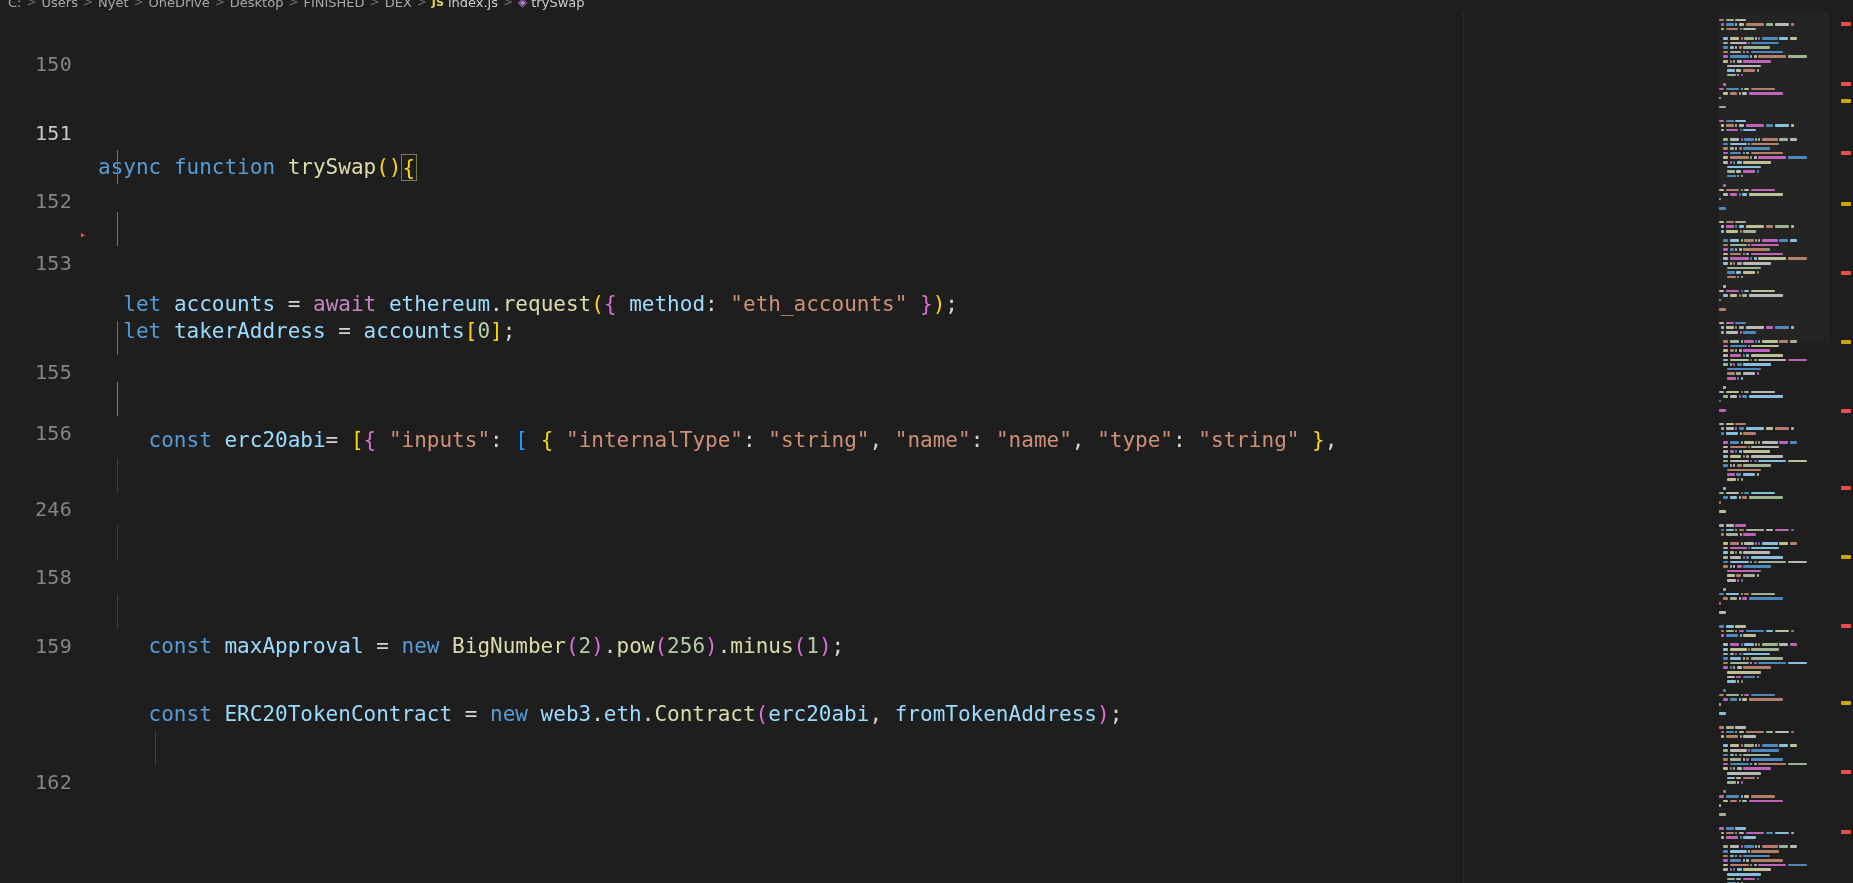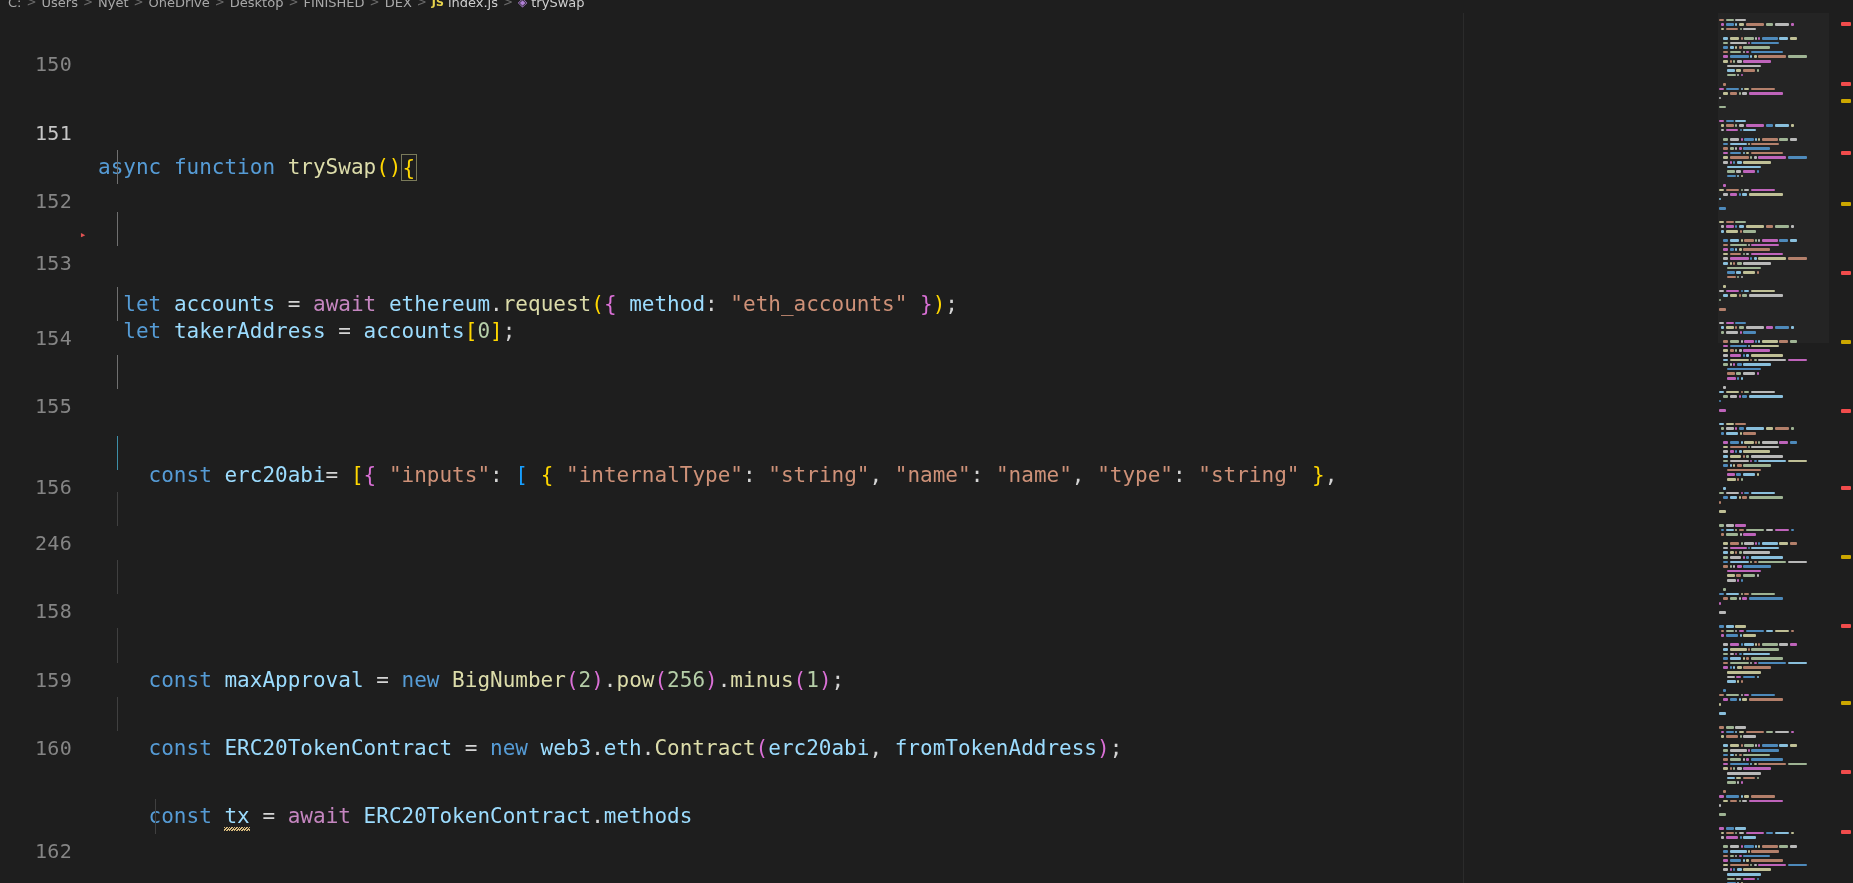--- a/index.html
+++ b/index.html
@@ -148,33 +148,28 @@
       <span class="ig active" style="left:117px"></span>
       <span class="code">  <span class="kw">let</span> <span class="var">accounts</span> <span class="pl">=</span> <span class="awt">await</span> <span class="var">ethereum</span><span class="pl">.</span><span class="fn">request</span><span class="b1">(</span><span class="b2">{</span> <span class="var">method</span><span class="pl">:</span> <span class="str">"eth_accounts"</span> <span class="b2">}</span><span class="b1">)</span><span class="pl">;</span></span>
     </div>
 
     <div class="line" style="top:96px">
       <span class="gutter">153</span>
       <span class="ig active" style="left:117px"></span>
       <span class="code">  <span class="kw">let</span> <span class="var">takerAddress</span> <span class="pl">=</span> <span class="var">accounts</span><span class="b1">[</span><span class="num">0</span><span class="b1">]</span><span class="pl">;</span></span>
     </div>
 
-    <div class="line" style="top:136.8px">
-      <span class="gutter">154</span>
-      <span class="ig active" style="left:117px"></span>
-      <span class="code"></span>
-    </div>
 
     <div class="line" style="top:171px">
       <span class="gutter">155</span>
       <span class="ig active" style="left:117px"></span>
       <span class="code">    <span class="kw">const</span> <span class="var">erc20abi</span><span class="pl">=</span> <span class="b1">[</span><span class="b2">{</span> <span class="str">"inputs"</span><span class="pl">:</span> <span class="b3">[</span> <span class="b1">{</span> <span class="str">"internalType"</span><span class="pl">:</span> <span class="str">"string"</span><span class="pl">,</span> <span class="str">"name"</span><span class="pl">:</span> <span class="str">"name"</span><span class="pl">,</span> <span class="str">"type"</span><span class="pl">:</span> <span class="str">"string"</span> <span class="b1">}</span><span class="pl">,</span></span>
     </div>
 
-    <div class="line" style="top:218px">
+    <div class="line" style="top:198px">
       <span class="gutter">156</span>
       <span class="ig cyan" style="left:117px"></span>
     </div>
 
     <div class="line" style="top:239.4px">
       <span class="gutter">246</span>
       <span class="ig" style="left:117px"></span>
     </div>
 
     <div class="line" style="top:273.6px">
@@ -182,25 +177,20 @@
       <span class="ig" style="left:117px"></span>
       <span class="code">    <span class="kw">const</span> <span class="var">maxApproval</span> <span class="pl">=</span> <span class="kw">new</span> <span class="fn">BigNumber</span><span class="b2">(</span><span class="num">2</span><span class="b2">)</span><span class="pl">.</span><span class="fn">pow</span><span class="b2">(</span><span class="num">256</span><span class="b2">)</span><span class="pl">.</span><span class="fn">minus</span><span class="b2">(</span><span class="num">1</span><span class="b2">)</span><span class="pl">;</span></span>
     </div>
 
     <div class="line" style="top:307.8px">
       <span class="gutter">159</span>
       <span class="ig" style="left:117px"></span>
       <span class="code">    <span class="kw">const</span> <span class="var">ERC20TokenContract</span> <span class="pl">=</span> <span class="kw">new</span> <span class="var">web3</span><span class="pl">.</span><span class="var">eth</span><span class="pl">.</span><span class="fn">Contract</span><span class="b2">(</span><span class="var">erc20abi</span><span class="pl">,</span> <span class="var">fromTokenAddress</span><span class="b2">)</span><span class="pl">;</span></span>
     </div>
 
-    <div class="line" style="top:342px">
-      <span class="gutter">160</span>
-      <span class="ig" style="left:117px"></span>
-      <span class="code">    <span class="kw">const</span> <span class="var sq">tx</span> <span class="pl">=</span> <span class="awt">await</span> <span class="var">ERC20TokenContract</span><span class="pl">.</span><span class="var">methods</span></span>
-    </div>
 
 
     <div class="line" style="top:410.4px">
       <span class="gutter">162</span>
       <span class="ig" style="left:155px"></span>
       
     </div>
 
   </div>
 

